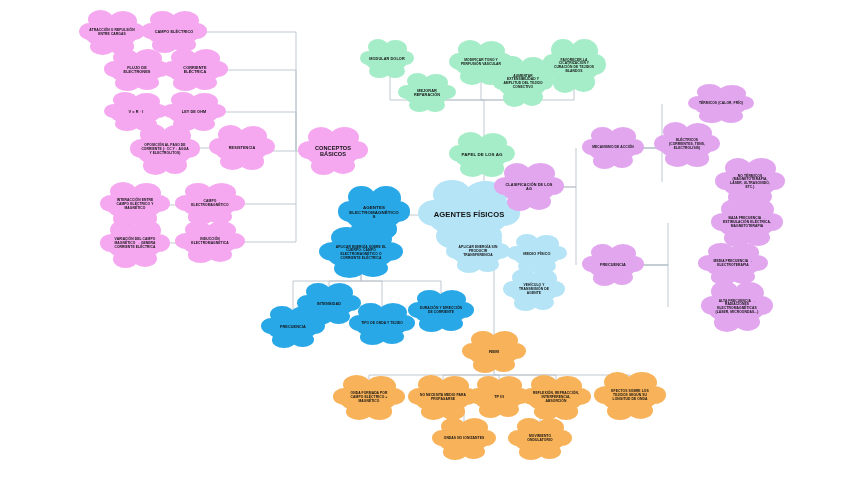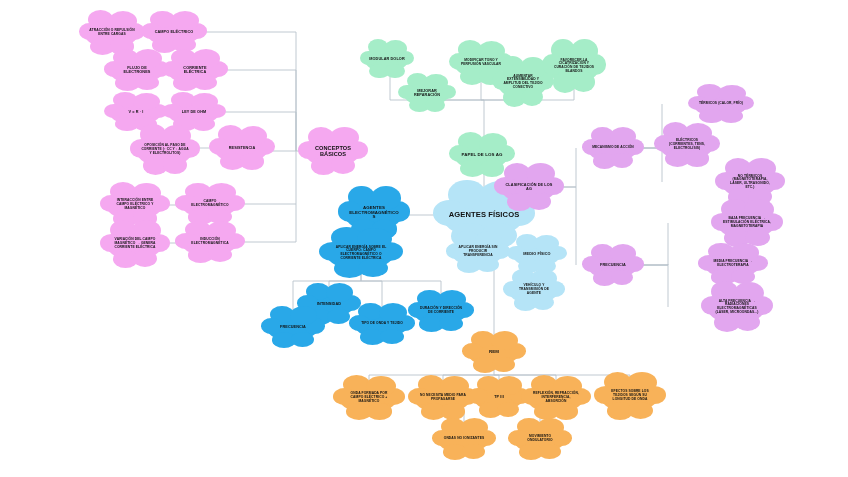--- a/index.html
+++ b/index.html
@@ -119,21 +119,21 @@
       <path d="M494 366 L494 375"></path>
       <path d="M494 375 L369 375 L369 383"></path>
       <path d="M494 375 L443 375 L443 383"></path>
       <path d="M494 375 L499 375 L499 383"></path>
       <path d="M494 375 L556 375 L556 383"></path>
       <path d="M494 375 L630 375 L630 380"></path>
       <path d="M464 411 L464 425"></path>
       <path d="M540 411 L540 425"></path>
     </g>
   </svg>
-<div class="node cloud c-blue t-l" style="left: 443px; top: 192px; width: 82px; height: 46px;">
+<div class="node cloud c-blue t-l" style="left: 428px; top: 192px; width: 82px; height: 46px;">
       <span class="b1"></span>
       <span class="b2"></span>
       <span class="b3"></span>
       <span class="b4"></span>
       <span class="lbl">AGENTES FÍSICOS</span>
     </div>
     <div class="node cloud c-green t-s" style="left: 455px; top: 140px; width: 54px; height: 30px;">
       <span class="b1"></span>
       <span class="b2"></span>
       <span class="b3"></span>

